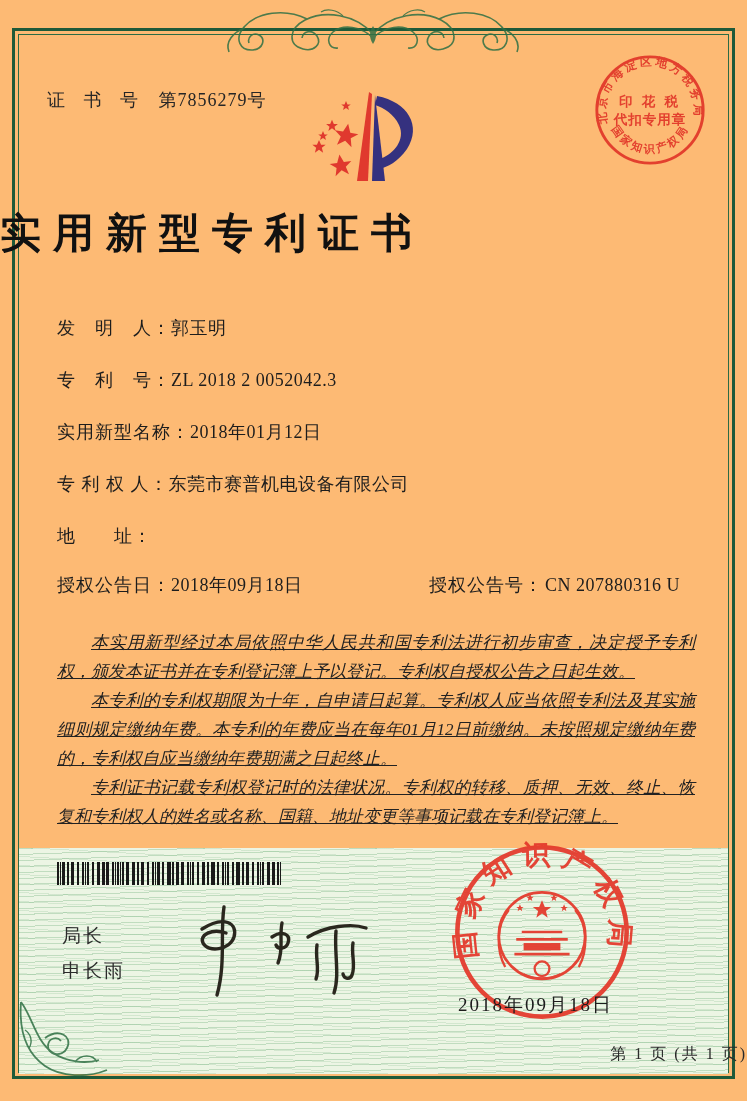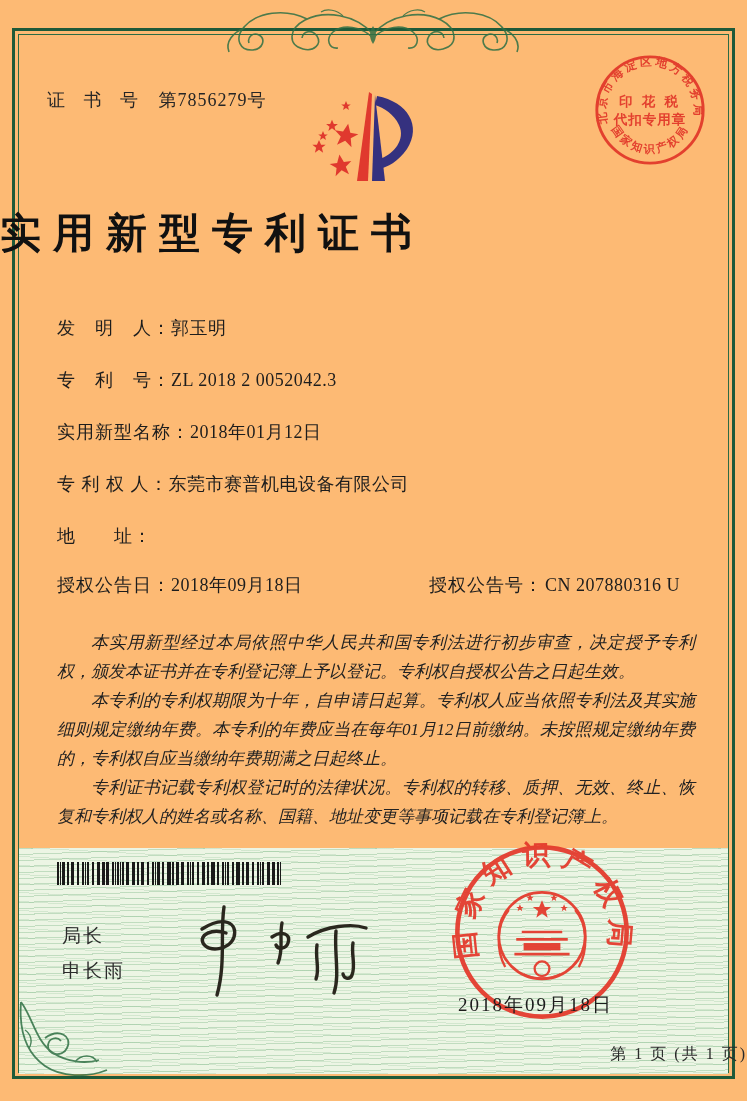--- a/index.html
+++ b/index.html
@@ -23,21 +23,21 @@
   .tax-stamp{position:absolute;left:592px;top:50px;z-index:5;opacity:.95;}
   
   .content{position:absolute;left:57px;width:638px;top:316px;color:#1d1d1d;}
   .frow{display:flex;margin-bottom:27px;font-size:18px;line-height:25px;}
   .frow .lbl{white-space:nowrap;letter-spacing:1px;}
   .frow .val{flex:1;letter-spacing:.5px;}
   .frow.double{margin-bottom:24px;}
   .frow .pair2{position:absolute;left:372px;display:flex;}
   .frow .pair2 .val{margin-left:2px;}
   .row-grant{position:relative;}
-  .paras{margin-top:30px;font-size:17px;line-height:29px;text-align:justify;font-style:italic;color:#222;}
+  .paras{margin-top:30px;font-size:17px;line-height:29px;text-align:justify;font-style:italic;color:#222;text-decoration:underline;}
   .paras p{margin:0;text-indent:2em;}
   
   .barcode{position:absolute;left:57px;top:862px;width:224px;height:23px;
     background-image:
       repeating-linear-gradient(90deg,#191919 0 2px,transparent 2px 5px),
       repeating-linear-gradient(90deg,#191919 0 1px,transparent 1px 7px),
       repeating-linear-gradient(90deg,transparent 0 3px,#191919 3px 4px,transparent 4px 11px);}
   .signer{position:absolute;left:62px;top:918px;font-size:19px;color:#2a2a2a;
     font-family:"Liberation Sans","DejaVu Sans",sans-serif;line-height:35px;letter-spacing:2px;}
   .signature{position:absolute;left:190px;top:893px;}

